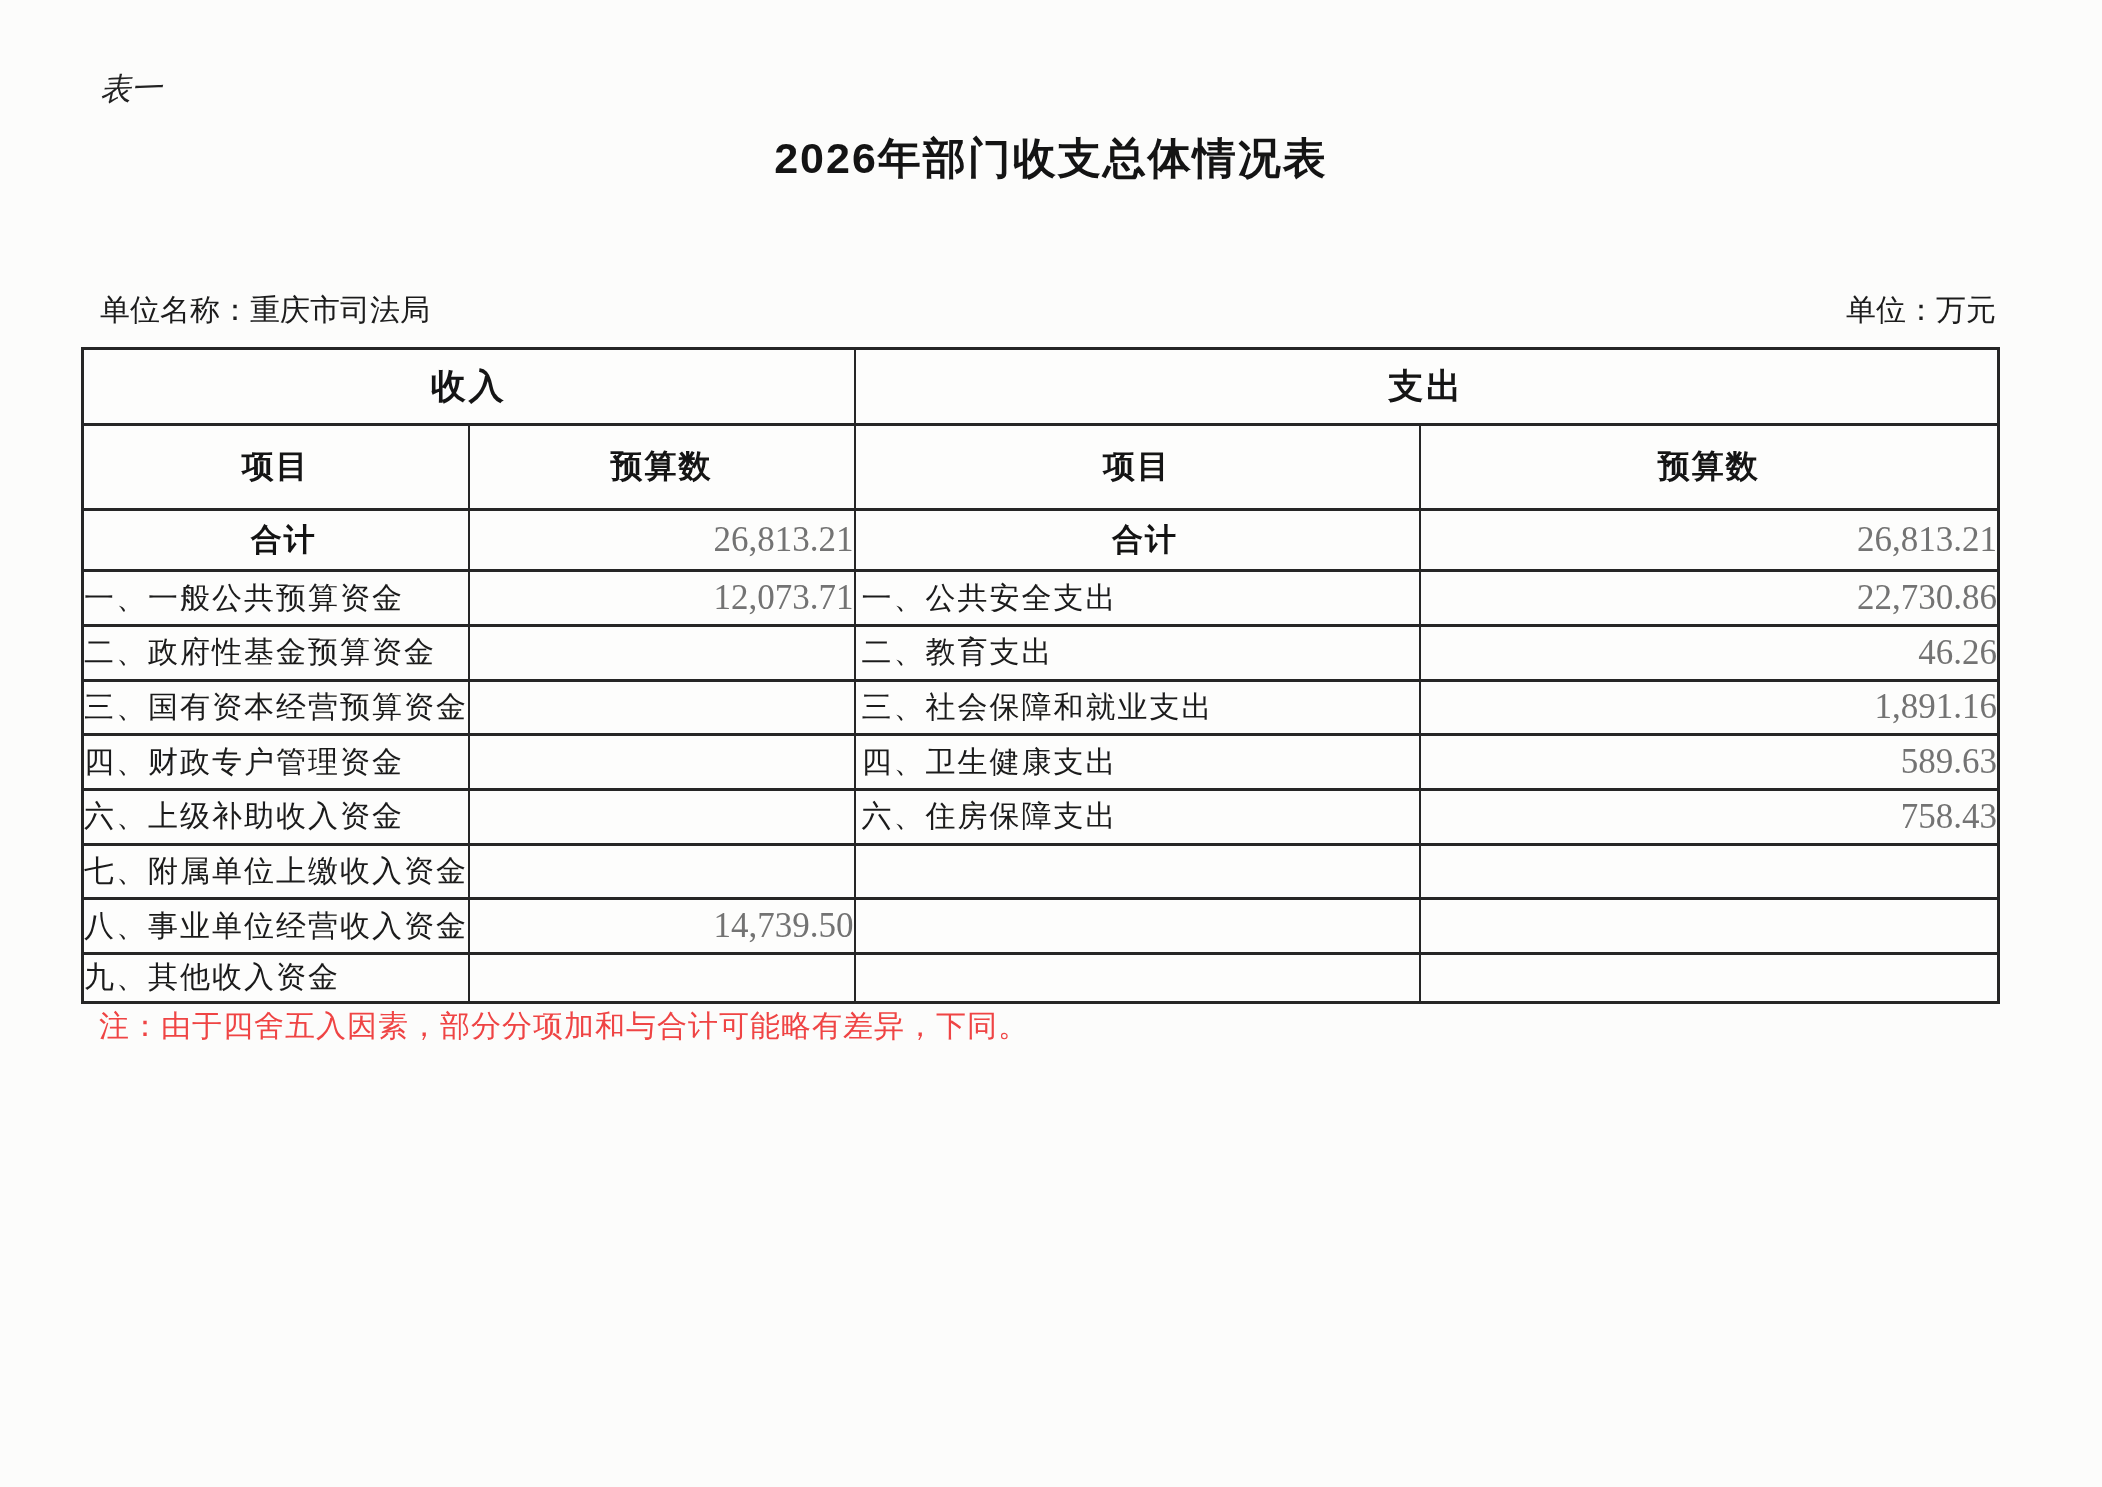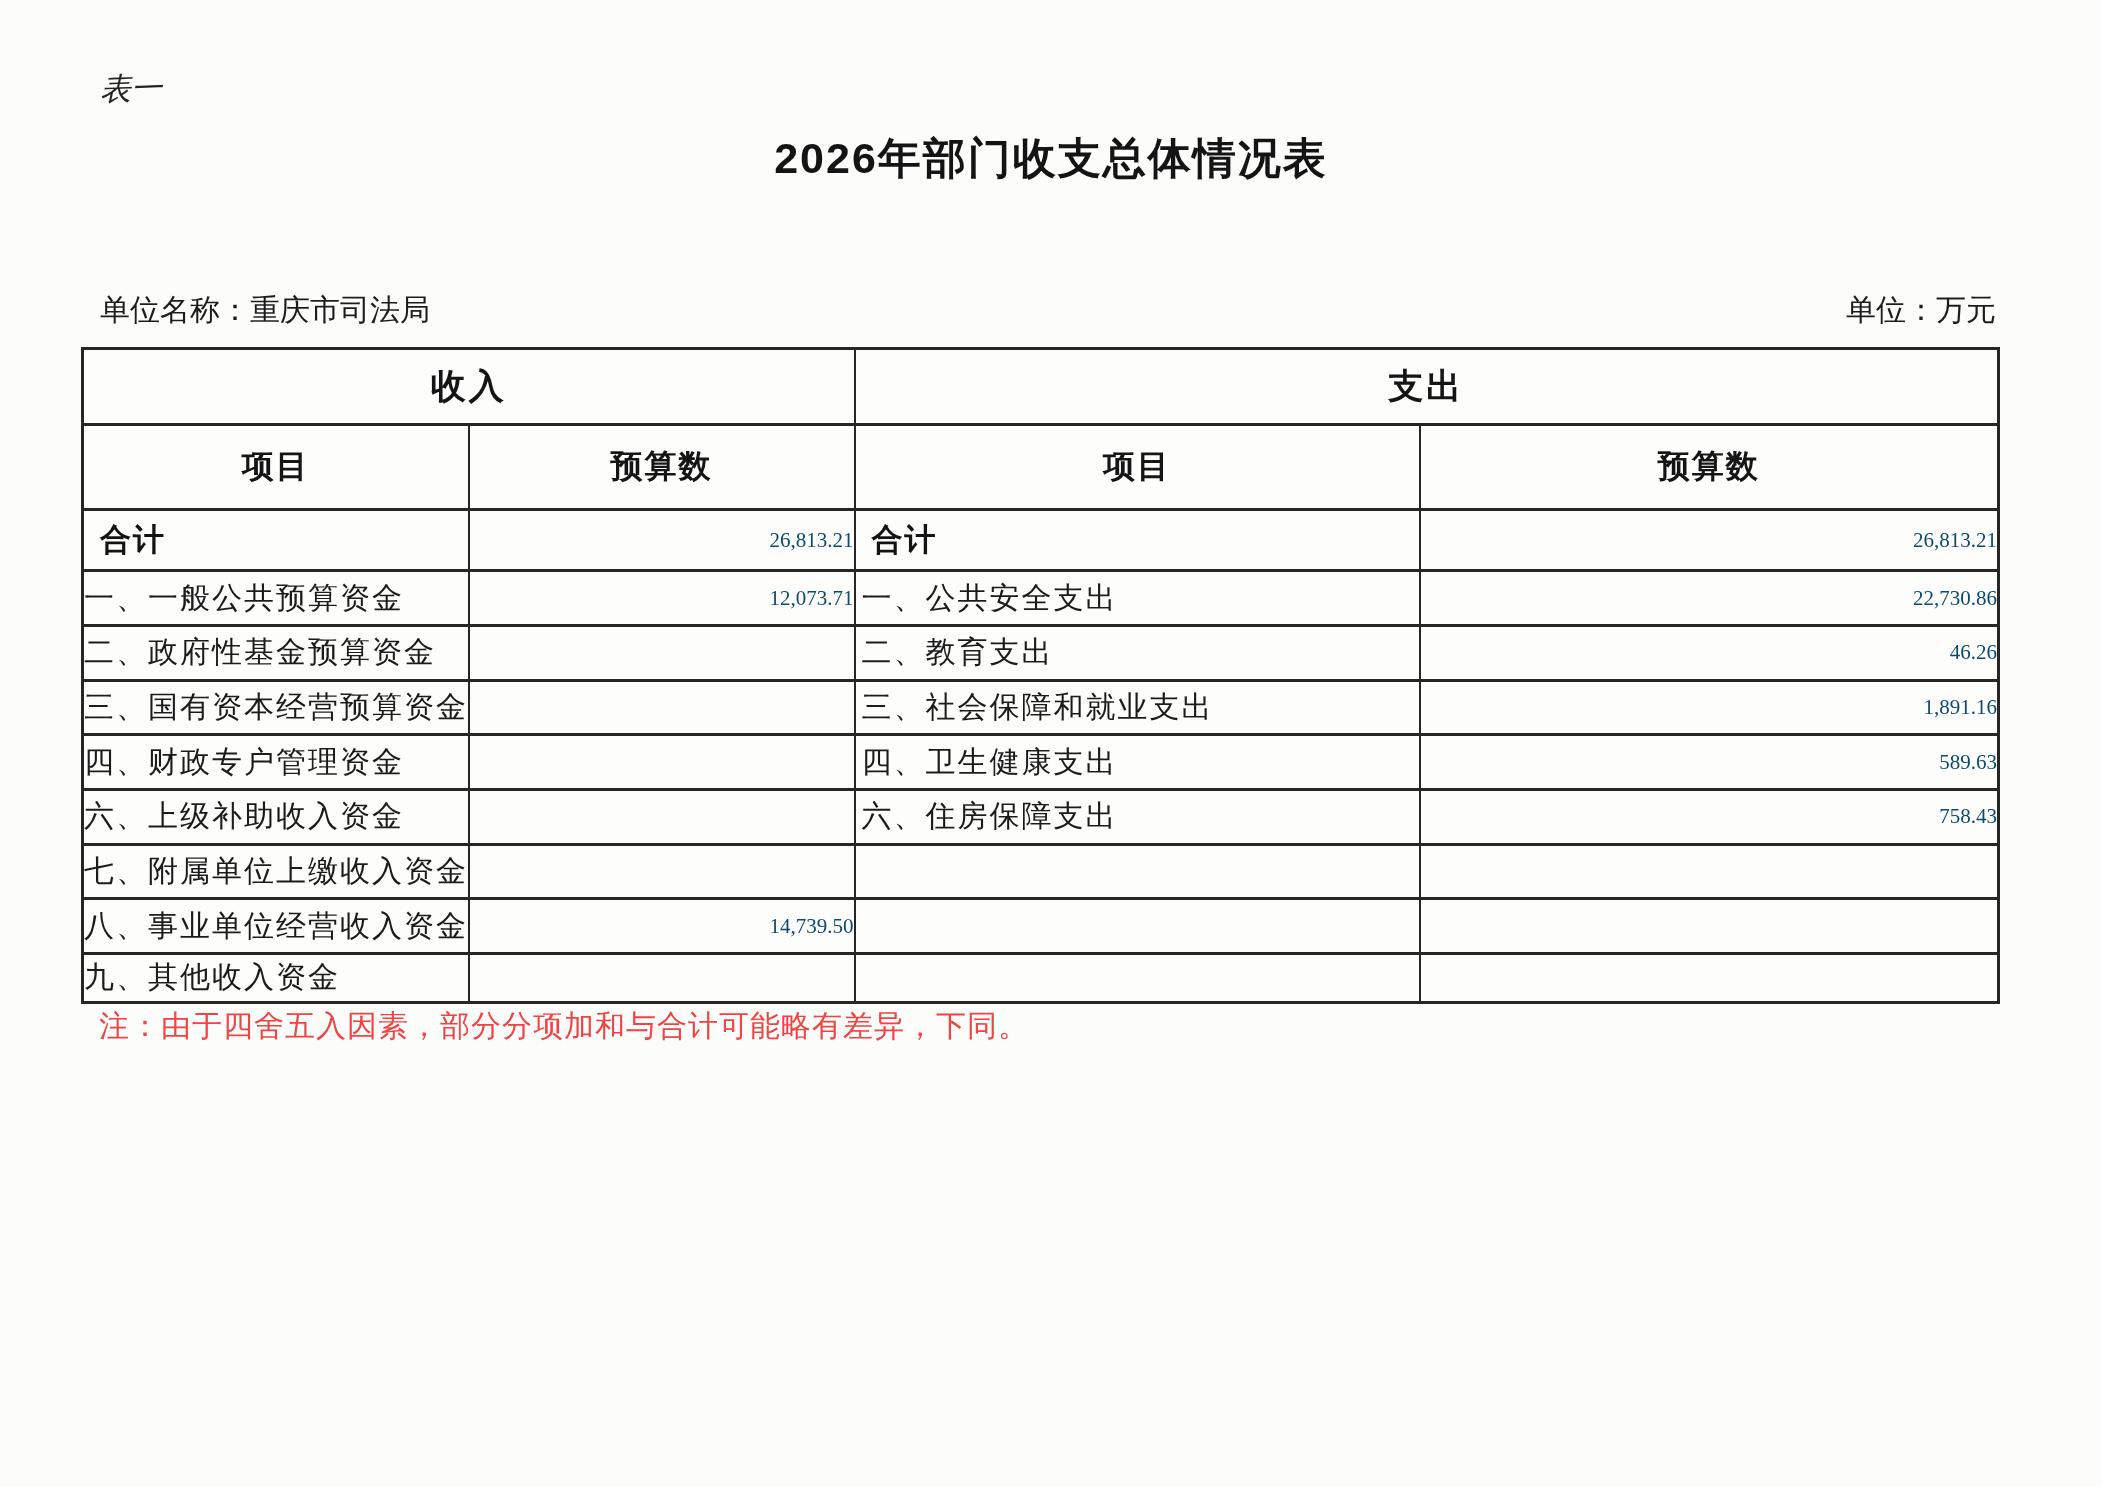--- a/index.html
+++ b/index.html
@@ -91,30 +91,30 @@
     font-family: "Liberation Serif", serif;
     font-size: 30px;
     text-align: left;
     padding-left: 18px;
     letter-spacing: 2px;
     color: #1b1b1b;
   }
   td.cell-item.exp { padding-left: 6px; }
   td.cell-num {
     font-family: "Liberation Serif", serif;
-    font-size: 21px;
+    font-size: 35px;
     text-align: right;
     padding-right: 8px;
-    color: #0c4a6e;
+    color: #737373;
   }
   tr.row-total td.cell-item {
     font-family: "Liberation Sans", sans-serif;
     font-weight: bold;
     font-size: 31px;
-    text-align: left;
+    text-align: center;
     padding-left: 16px;
     letter-spacing: 2px;
     color: #131313;
   }
   .footnote {
     position: absolute;
     left: 99px;
     top: 1006px;
     font-family: "Liberation Serif", serif;
     font-size: 30px;

